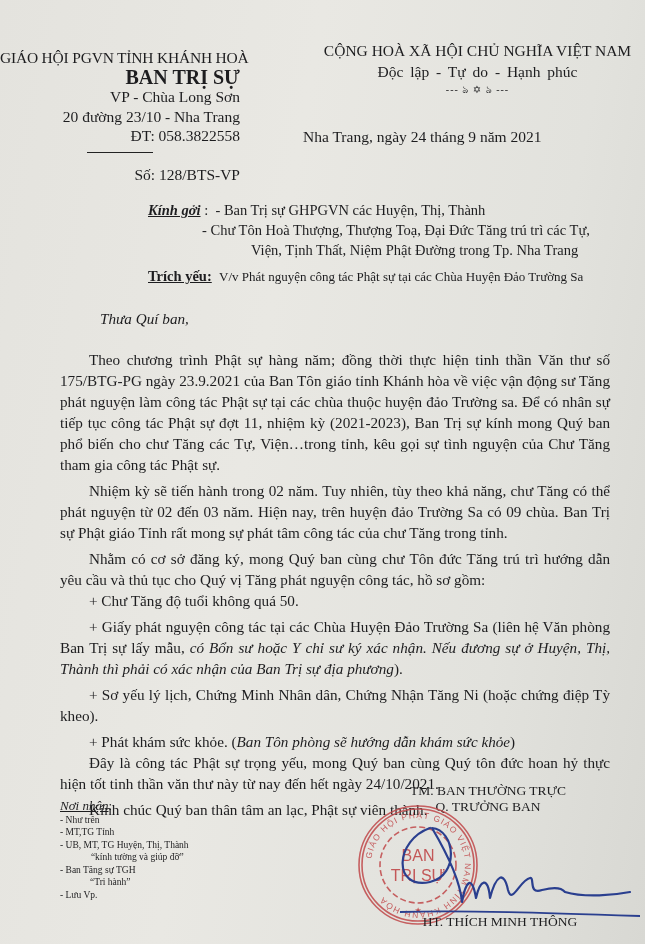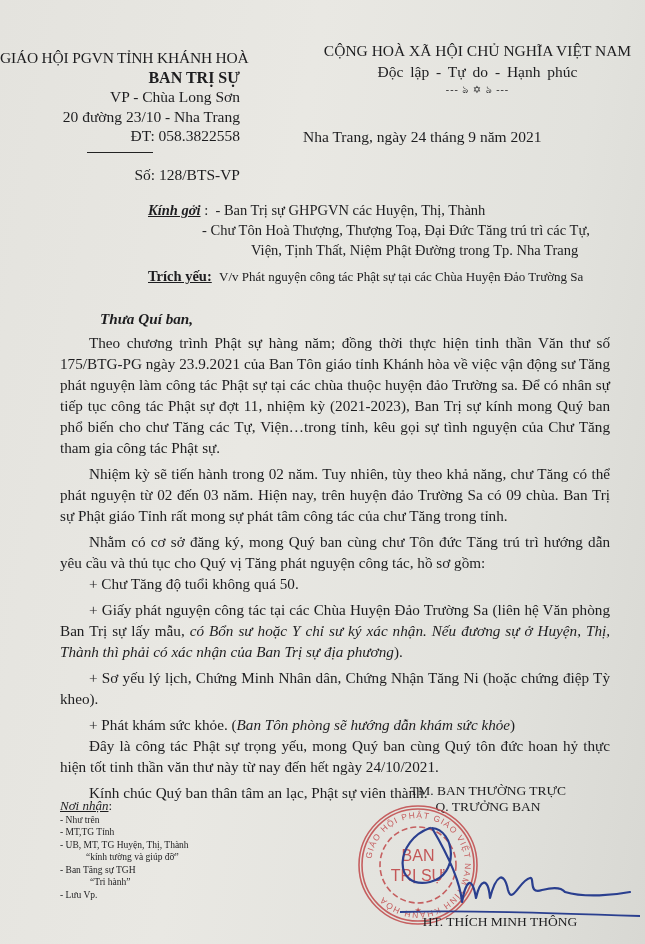--- a/index.html
+++ b/index.html
@@ -6,49 +6,49 @@
   body {
     width: 645px; height: 944px; overflow: hidden;
     background: linear-gradient(100deg, #e4e3de 0%, #e9e8e3 40%, #e2e2dd 75%, #d8d8d3 100%);
     font-family: "Liberation Serif", "DejaVu Serif", serif;
     color: #1d1d1f;
     position: relative;
   }
   .abs { position: absolute; white-space: nowrap; }
   .hdr-left { left: 0; width: 240px; top: 48px; text-align: right; font-size: 15.5px; line-height: 19.5px; }
   .hdr-left .org { font-size: 15.5px; letter-spacing: -0.2px; }
-  .hdr-left .bts { font-weight: bold; font-size: 16px; padding-left: 13px; }
+  .hdr-left .bts { font-weight: bold; font-size: 20px; padding-left: 13px; }
   .hdr-left .rule { width: 66px; height: 1px; background: #222; margin: 6px auto 0; }
   .hdr-left .docno { margin-top: 12px; font-size: 15.5px; }
 
   .hdr-right { left: 310px; width: 335px; top: 40px; text-align: center; font-size: 15.5px; line-height: 21px; }
   .hdr-right .motto { word-spacing: 3px; }
   .hdr-right .orn { font-size: 10px; letter-spacing: 1px; line-height: 16px; }
 
   .dateblk { left: 303px; top: 126px; font-size: 15.5px; line-height: 21px; }
   .dateblk .pl { font-style: italic; }
 
   .recip { left: 148px; top: 200px; font-size: 14.5px; line-height: 20px; }
   .recip .lbl { font-style: italic; font-weight: bold; text-decoration: underline; }
   .recip .ind { padding-left: 54px; }
   .recip .ind2 { padding-left: 103px; }
 
   .subj { left: 148px; top: 268px; font-size: 14.5px; }
   .subj .lbl { font-weight: bold; text-decoration: underline; }
   .subj .txt { font-size: 13px; }
 
   .body { left: 60px; top: 308px; width: 550px; font-size: 15.2px; line-height: 21px; white-space: normal; }
-  .body .greet { font-style: italic; font-weight: bold; padding-left: 40px; margin-bottom: 3px; }
+  .body .greet { font-style: italic; font-weight: normal; padding-left: 40px; margin-bottom: 20px; }
   .body p { margin: 0 0 5px 0; text-align: justify; text-indent: 29px; }
   .body p.nopad { margin-bottom: 0; }
   .body i { font-style: italic; }
 
   .recipients { left: 60px; top: 800px; font-size: 9.5px; line-height: 12.5px; }
   .recipients .title { font-style: italic; font-size: 13px; text-decoration: underline; margin-bottom: 1px; }
-  .recipients .q1 { padding-left: 26px; }
+  .recipients .q1 { padding-left: 26px; text-align: center; }
   .recipients .q2 { padding-left: 30px; }
 
   .sign { left: 378px; top: 783px; width: 220px; text-align: center; font-size: 13.5px; line-height: 16px; }
   .signer { left: 370px; top: 914px; width: 260px; text-align: center; font-size: 13.5px; }
   .stamp { left: 356px; top: 803px; width: 124px; height: 124px; }
   .signature { left: 400px; top: 820px; width: 240px; height: 100px; }
 </style>
 </head>
 <body>
 

